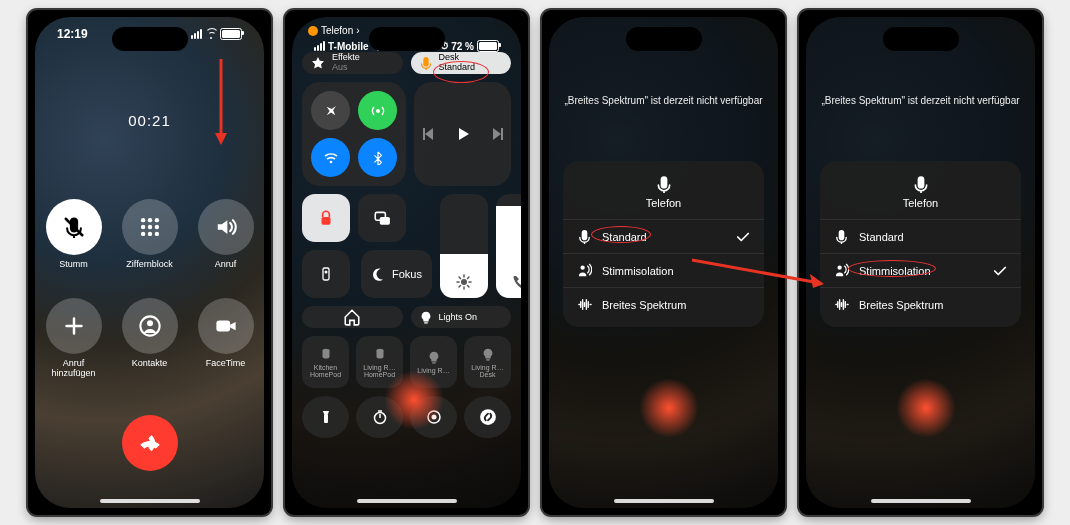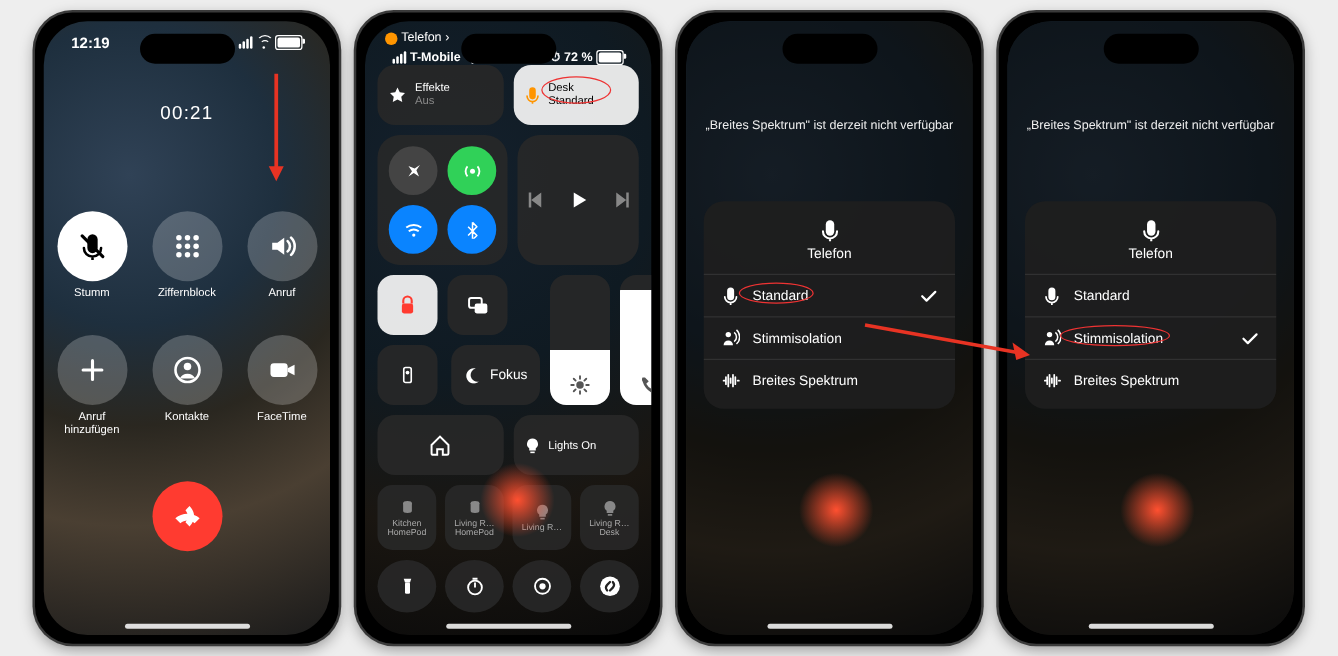--- a/index.html
+++ b/index.html
@@ -10,21 +10,21 @@
     justify-content:center;
     align-items:center;
     height:525px;
     width:1070px;
     overflow:hidden;
   }
   .stage{display:flex;gap:14px;padding:6px}
   .phone{
     width:243px;height:505px;
     background:#000;
-    border-radius:30px;
+    border-radius:9px;
     position:relative;
     box-shadow:0 0 0 2px #3a3a3a,0 4px 12px rgba(0,0,0,.4);
     overflow:hidden;
   }
   .screen{
     position:absolute;inset:7px;
     border-radius:35px;
     overflow:hidden;
     background:radial-gradient(circle at 30% 25%,#304256 0%,#1e2f3e 30%,#2a2720 50%,#4a3f32 70%,#1a1a1a 100%);
   }
@@ -45,38 +45,38 @@
   .wifi::before,.wifi::after{content:"";position:absolute;border:1.5px solid #fff;border-radius:50%;border-bottom-color:transparent;border-left-color:transparent;border-right-color:transparent}
   .wifi::before{width:12px;height:12px;top:-2px;left:0}
   .wifi::after{width:6px;height:6px;top:2px;left:3px}
   .wifi i{position:absolute;width:2px;height:2px;background:#fff;border-radius:50%;bottom:0;left:5px}
   .batt{width:20px;height:10px;border:1px solid #fff;border-radius:2.5px;position:relative}
   .batt::after{content:"";position:absolute;right:-3px;top:2px;width:2px;height:4px;background:#fff;border-radius:0 1px 1px 0}
   .batt i{position:absolute;inset:1px;background:#fff;border-radius:1.5px}
   svg{display:block}
 
   
-  .timer{color:#fff;text-align:center;margin-top:41px;font-size:15px;font-weight:400;letter-spacing:1px}
+  .timer{color:#fff;text-align:center;margin-top:71px;font-size:15px;font-weight:400;letter-spacing:1px}
   .call-grid{margin:70px auto 0;display:grid;grid-template-columns:repeat(3,56px);grid-template-rows:repeat(2,auto);gap:28px 20px;justify-content:center}
   .call-btn{display:flex;flex-direction:column;align-items:center;gap:5px}
   .call-btn .circ{width:56px;height:56px;border-radius:50%;background:rgba(255,255,255,.22);display:flex;align-items:center;justify-content:center;color:#fff}
   .call-btn.white .circ{background:#fff;color:#000}
   .call-btn span{color:#fff;font-size:9px;text-align:center;line-height:1.1}
   .hangup{width:56px;height:56px;border-radius:50%;background:#ff3b30;display:flex;align-items:center;justify-content:center;margin:36px auto 0}
   .arrow1{position:absolute;top:40px;right:34px;z-index:40}
   .arrow1 svg{overflow:visible}
 
   
   .p2 .screen{background:radial-gradient(circle at 30% 25%,#14202c 0%,#0f1a22 40%,#1a1611 70%,#0a0a0a 100%)}
   .app-crumb{color:#fff;font-size:10px;display:flex;align-items:center;gap:3px;margin:8px 0 2px 16px}
   .app-crumb .dot{width:10px;height:10px;border-radius:50%;background:#ff9500;display:inline-block}
   .cc{padding:0 10px}
   .cc-row{display:flex;gap:8px;margin-bottom:8px}
   .tile{background:rgba(40,40,40,.9);border-radius:14px;display:flex;align-items:center;color:#fff;font-size:9px;position:relative}
-  .tile.h1{height:48px}
+  .tile.h1{height:22px}
   .tile.white{background:rgba(240,240,240,.95);color:#000}
   .tile-half{flex:1;padding:0 8px;gap:6px}
   .conn{width:104px;height:104px;background:rgba(40,40,40,.9);border-radius:18px;display:grid;grid-template-columns:1fr 1fr;grid-template-rows:1fr 1fr;gap:8px;padding:9px;box-sizing:border-box}
   .conn .c{border-radius:50%;display:flex;align-items:center;justify-content:center}
   .c-air{background:#444}.c-cell{background:#30d158}.c-wifi{background:#0a84ff}.c-bt{background:#0a84ff}
   .media{flex:1;height:104px;background:rgba(40,40,40,.9);border-radius:18px;display:flex;align-items:center;justify-content:center;gap:18px;color:#888}
   .smtile{width:48px;height:48px;background:rgba(40,40,40,.9);border-radius:13px;display:flex;align-items:center;justify-content:center;color:#fff}
   .smtile.white{background:rgba(240,240,240,.95);color:#000}
   .focus{flex:1;height:48px;background:rgba(40,40,40,.9);border-radius:13px;display:flex;align-items:center;padding:0 10px;gap:7px;color:#fff;font-size:11px}
   .vslider{width:48px;height:104px;background:rgba(40,40,40,.9);border-radius:13px;position:relative;overflow:hidden}

